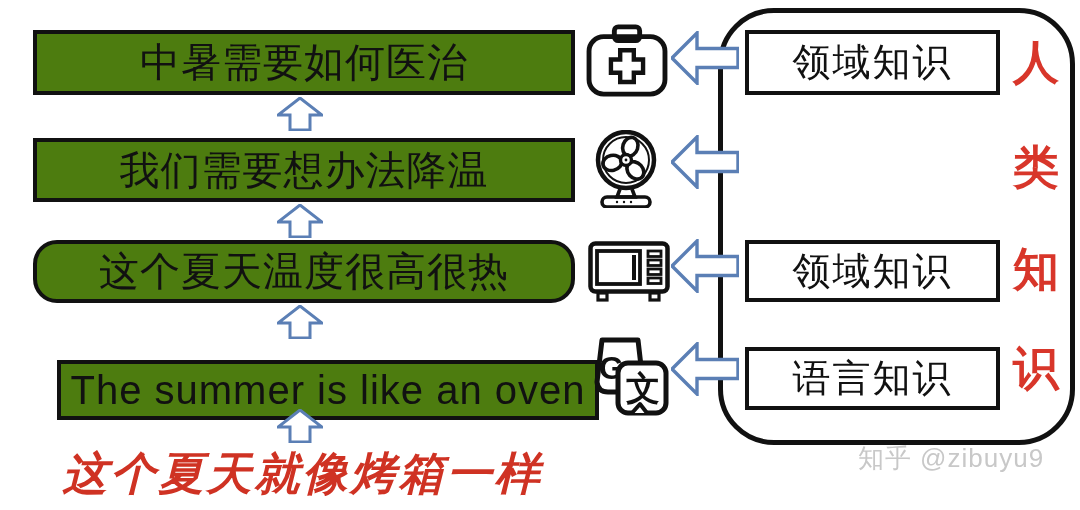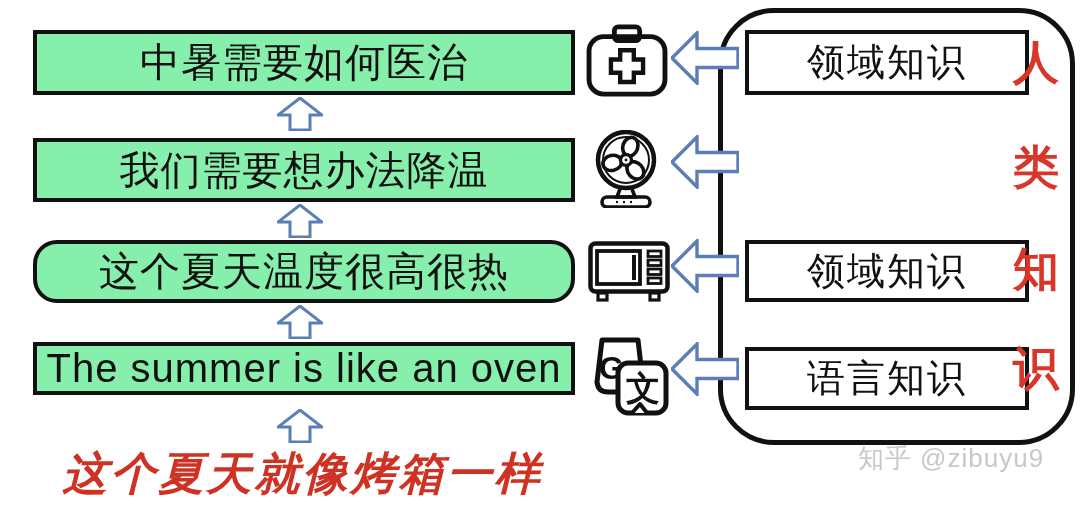--- a/index.html
+++ b/index.html
@@ -12,39 +12,39 @@
     font-family: "Liberation Sans", sans-serif;
     color: #111;
   }
 
   
   .stage-box {
     position: absolute;
     left: 33px;
     width: 542px;
     border: 4px solid #111;
-    background: #86efac;
+    background: #4d7c0f;
     box-sizing: border-box;
     display: flex;
     align-items: center;
     justify-content: center;
     font-size: 40px;
     letter-spacing: 1px;
     white-space: nowrap;
   }
   .stage-1 { top: 30px;  height: 65px; }
   .stage-2 { top: 138px; height: 64px; }
   .stage-3 { top: 240px; height: 63px; border-radius: 24px; }
-  .stage-4 { top: 342px; height: 53px; }
+  .stage-4 { top: 360px; height: 60px; margin-left: 24px; }
 
   
   .k-box {
     position: absolute;
     left: 745px;
-    width: 284px;
+    width: 255px;
     border: 4px solid #111;
     background: #fff;
     box-sizing: border-box;
     display: flex;
     align-items: center;
     justify-content: center;
     font-size: 38px;
     letter-spacing: 2px;
     white-space: nowrap;
   }

